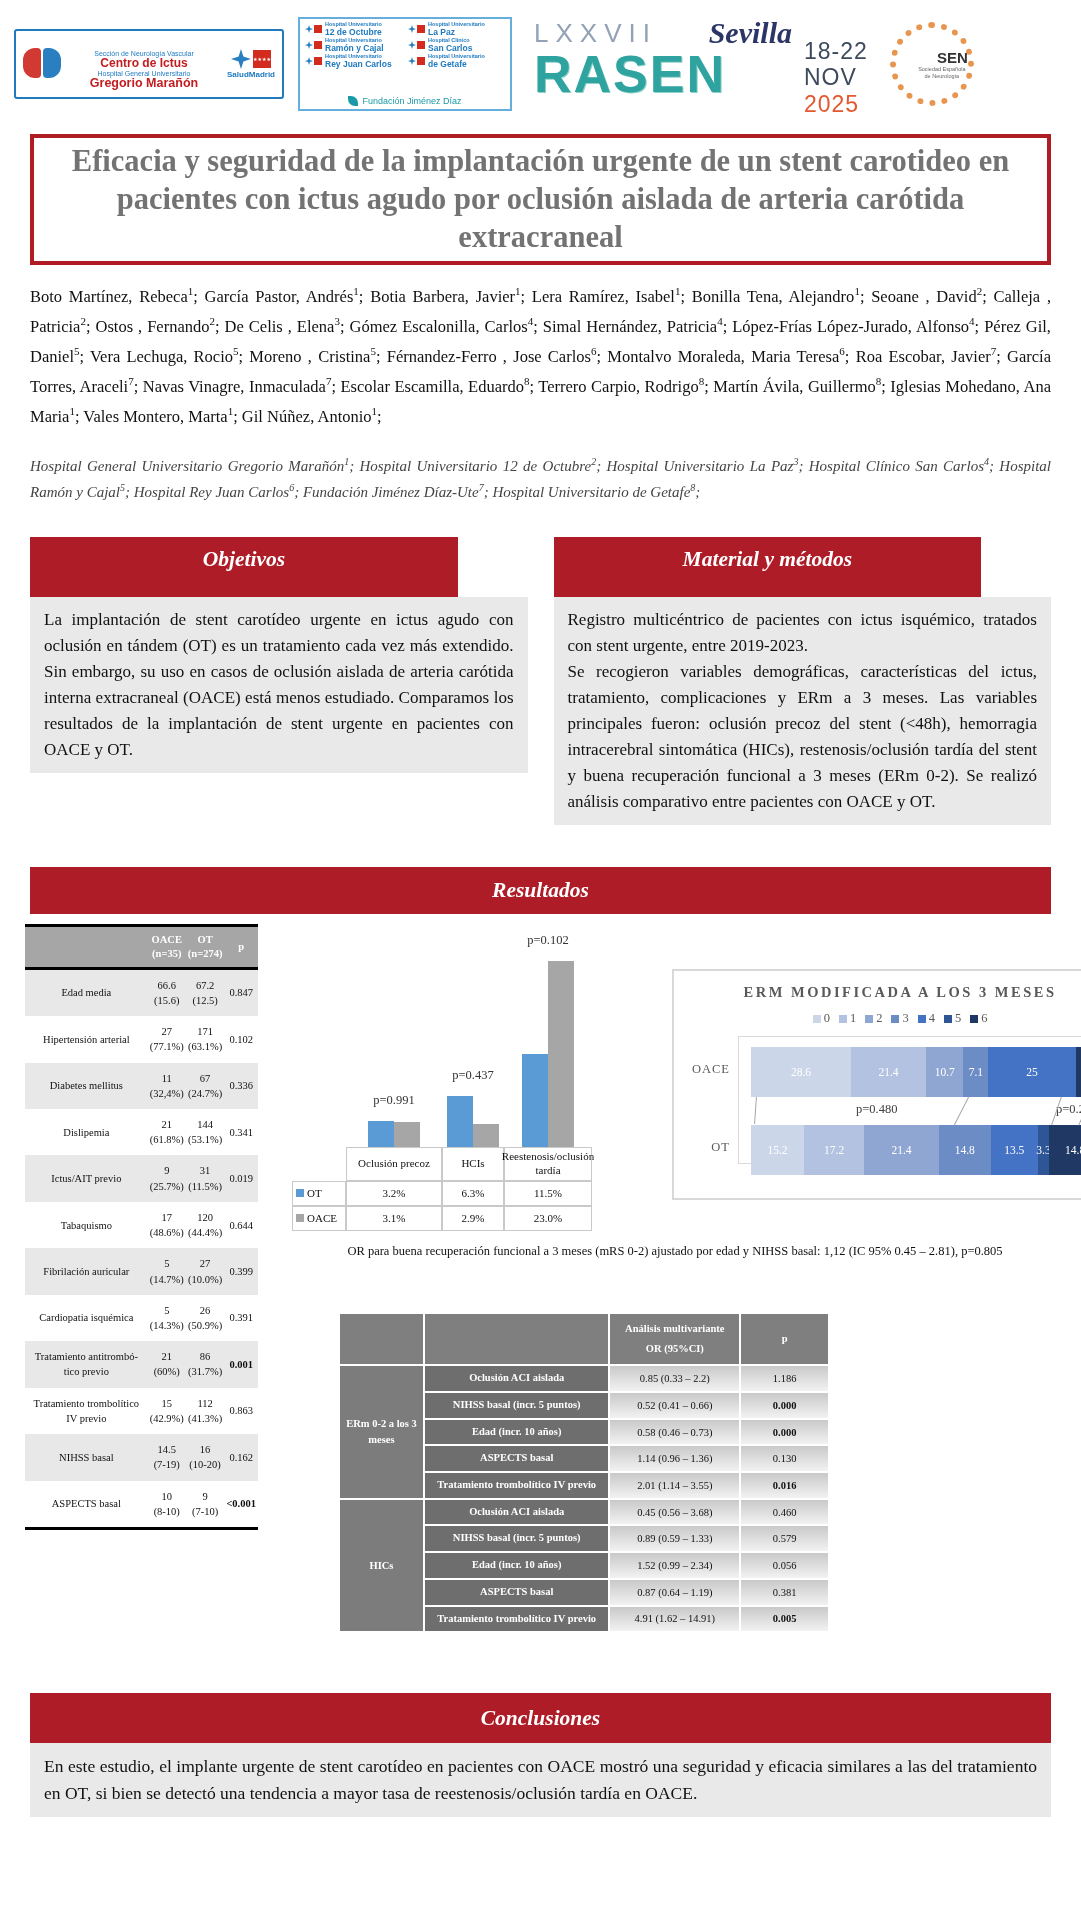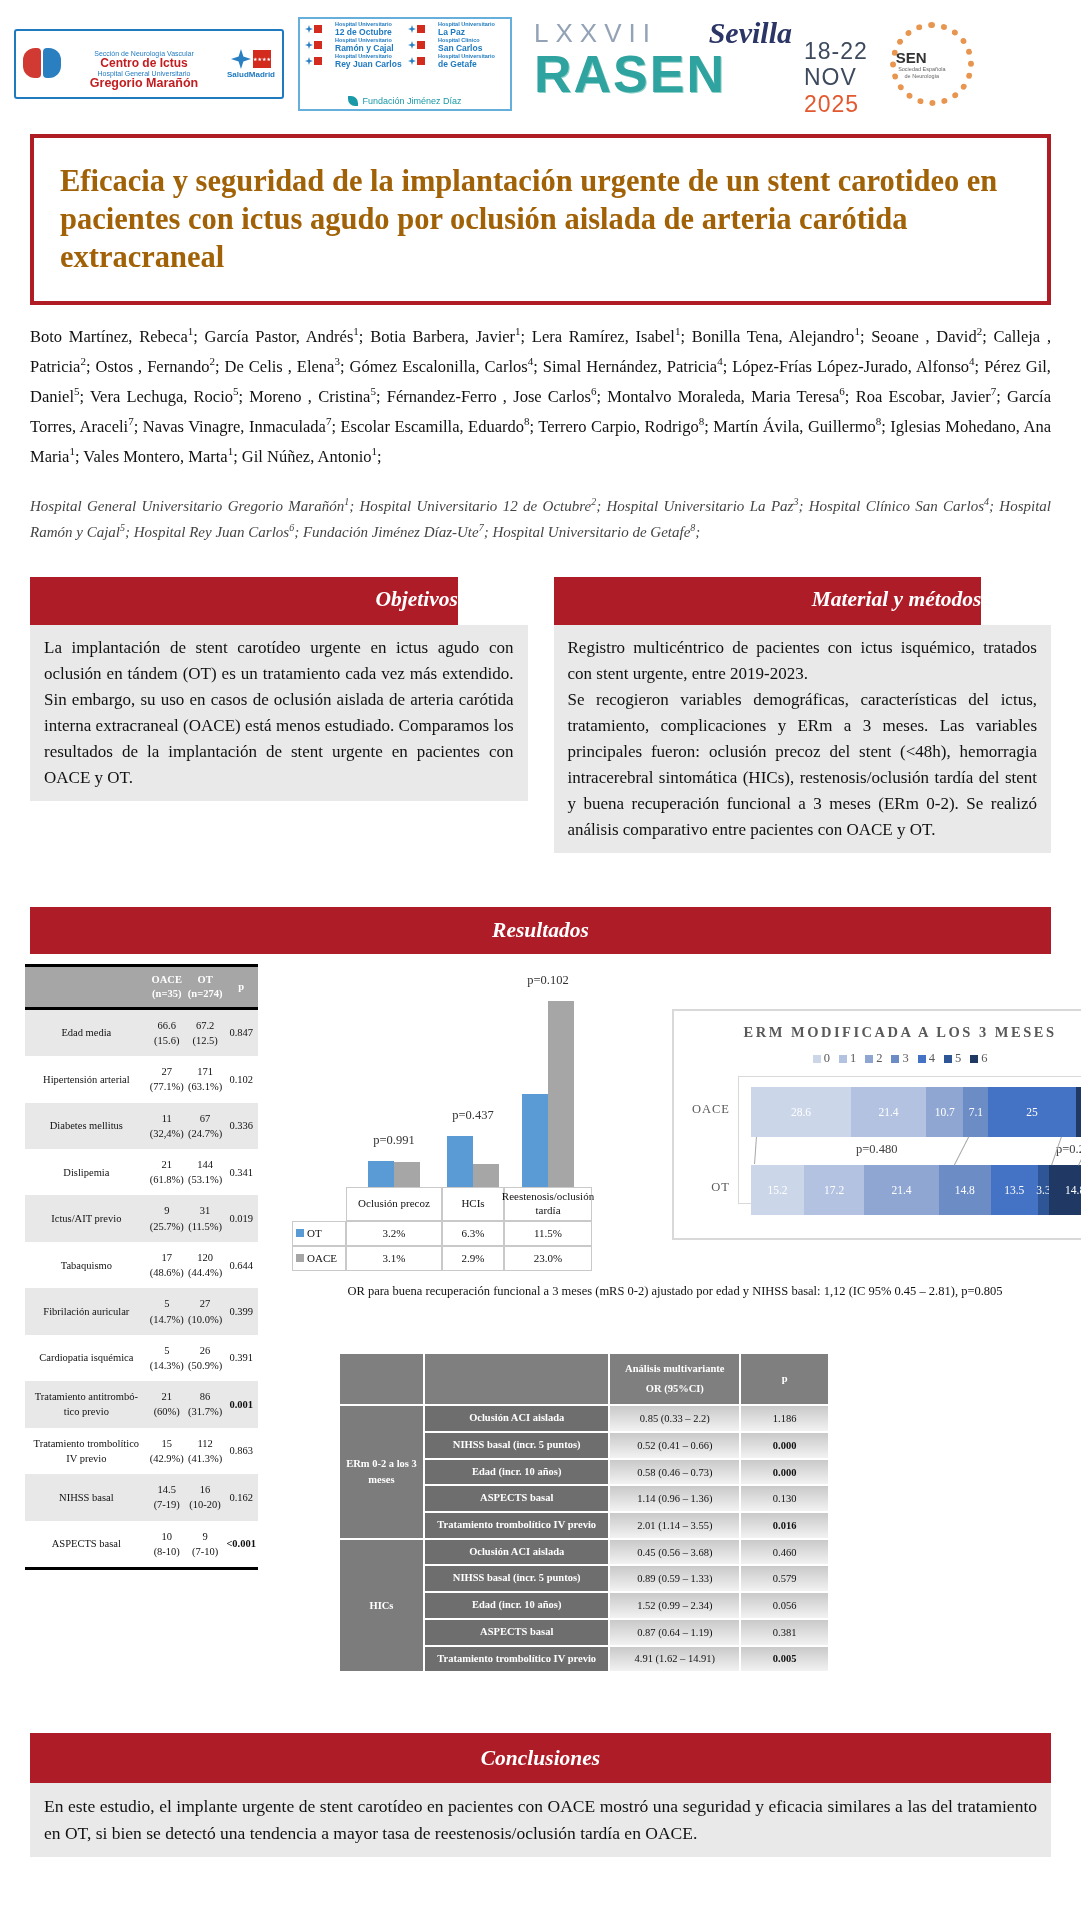--- a/index.html
+++ b/index.html
@@ -26,21 +26,21 @@
   .star4{width:20px;height:20px;background:#2A7FC1;
          clip-path:polygon(50% 0,62% 38%,100% 50%,62% 62%,50% 100%,38% 62%,0 50%,38% 38%);}
   .redsq{width:18px;height:18px;background:#D42B1F;color:#fff;font-size:5px;line-height:6px;
          display:flex;align-items:center;justify-content:center;text-align:center;}
   .salud-name{font-size:8px;color:#1F7AC0;font-weight:bold;}
 
   .hos-box{width:200px;height:84px;border:2px solid #66AEDC;background:#fff;padding:3px 5px;
            display:flex;flex-direction:column;justify-content:space-between;
            font-family:"Liberation Sans",sans-serif;}
   .hos-grid{display:grid;grid-template-columns:1fr 1fr;gap:2px 6px;}
-  .hos-item{display:flex;align-items:center;gap:13px;}
+  .hos-item{display:flex;align-items:center;gap:3px;}
   .hos-mark{display:flex;gap:1px;flex:0 0 auto;}
   .hos-mark .m1{width:8px;height:8px;background:#2A7FC1;
       clip-path:polygon(50% 0,62% 38%,100% 50%,62% 62%,50% 100%,38% 62%,0 50%,38% 38%);}
   .hos-mark .m2{width:8px;height:8px;background:#D42B1F;}
   .hos-txt{line-height:1;}
   .hos-txt .h1{font-size:5.5px;color:#1F7AC0;font-weight:bold;}
   .hos-txt .h2{font-size:8.5px;color:#1F7AC0;font-weight:bold;}
   .hos-foot{display:flex;align-items:center;justify-content:center;gap:4px;}
   .leaf{width:10px;height:10px;background:#1A9AA8;border-radius:0 70% 0 70%;}
   .hos-foot span{font-size:9px;color:#1A9AA8;}
@@ -51,42 +51,42 @@
             color:#93A3B5;letter-spacing:7px;line-height:1;}
   .cg-acr{font-family:"Liberation Sans",sans-serif;font-weight:bold;font-size:52px;
           color:#2FA3A0;letter-spacing:2px;line-height:1;margin-top:2px;
           text-shadow:1px 1px 0 #8fd0c8;}
   .cg-city{position:absolute;top:-4px;right:-6px;font-style:italic;font-weight:bold;
            font-size:30px;color:#2B3566;font-family:"Liberation Serif",serif;}
   .cg-dates{font-family:"Liberation Sans",sans-serif;line-height:1.15;padding-top:18px;}
   .cg-dates .d1,.cg-dates .d2{font-size:23px;color:#3D4A5D;font-weight:300;letter-spacing:1px;}
   .cg-dates .d3{font-size:23px;color:#E2582F;font-weight:300;letter-spacing:1px;}
   .sen-logo{width:72px;height:72px;border:6px dotted #E8964F;border-radius:50%;
-            display:flex;flex-direction:column;align-items:flex-start;justify-content:center;
+            display:flex;flex-direction:column;align-items:flex-end;justify-content:center;
             margin-left:8px;flex:0 0 auto;background:#fff;}
   .sen-abbr{font-family:"Liberation Sans",sans-serif;font-weight:bold;font-size:15px;color:#333;}
   .sen-name{font-family:"Liberation Sans",sans-serif;font-size:5.5px;color:#666;
             width:52px;text-align:center;line-height:1.2;}
 
   
-  .title-box{margin:18px 30px 0;border:4px solid #B01C24;padding:25px 26px;
-             font-weight:bold;font-size:30.5px;line-height:1.24;
-             color:#a16207;}
+  .title-box{margin:18px 30px 0;border:4px solid #B01C24;padding:5px 26px;
+             text-align:center;font-weight:bold;font-size:30.5px;line-height:1.24;
+             color:#737373;}
   .authors{margin:14px 30px 0;font-size:16.5px;line-height:25.5px;text-align:justify;}
   .authors sup{font-size:11px;}
   .affils{margin:22px 30px 0;font-style:italic;font-size:15px;line-height:21px;color:#444;
           text-align:justify;}
   .affils sup{font-size:10px;}
 
   
   .band{background:#AE1C27;color:#fff;font-style:italic;font-weight:bold;
         text-align:center;font-size:21.5px;}
   .twocol{margin:34px 30px 0;height:330px;display:flex;gap:26px;}
   .col{flex:1;display:flex;flex-direction:column;}
-  .col .band{width:86%;height:48px;line-height:44px;text-align:right;}
+  .col .band{width:86%;height:60px;line-height:44px;}
   .graybody{background:#E9E9E9;padding:10px 14px;font-size:17px;line-height:26px;
             text-align:justify;}
   .graybody p{margin:0;}
   .results-band{margin:0 30px;height:47px;line-height:47px;}
   .concl-band{margin:0 30px;height:50px;line-height:50px;}
   .concl-body{margin:0 30px;font-size:17.5px;line-height:27px;}
 
   
   .results-area{position:relative;height:779px;}
 

